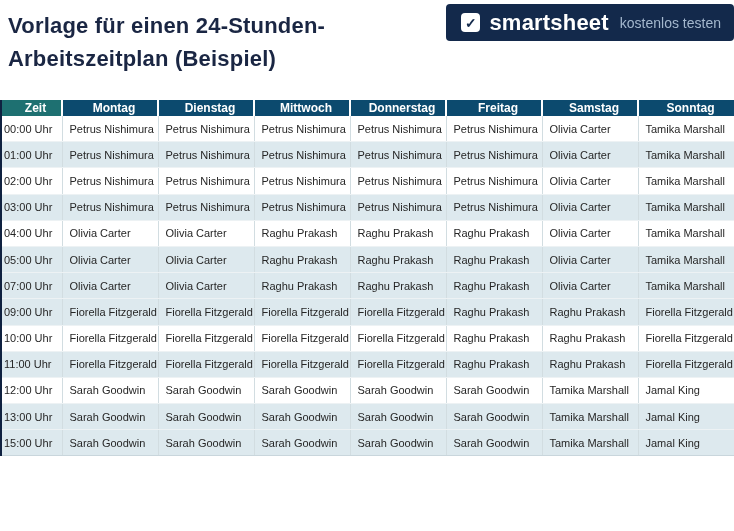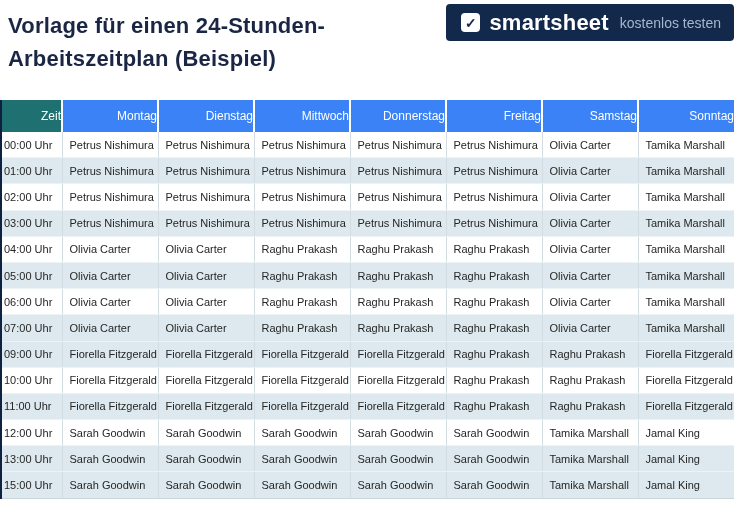--- a/index.html
+++ b/index.html
@@ -28,25 +28,25 @@
   .logo-text { color:#ffffff; font-size:22px; font-weight:bold; letter-spacing:0.2px; }
   .cta-text  { color:#A4B8CE; font-size:14px; margin-left:2px; white-space:nowrap; }
 
   
   .table-wrap { border-left:2px solid #0F2140; width:732px; }
   table.schedule { border-collapse:collapse; table-layout:fixed; width:732px; }
   col.c-time { width:60px; }
   col.c-day  { width:96px; }
 
   thead th {
-    height:32px; font-size:12px; font-weight:normal; color:#ffffff;
-    text-align:right; padding:0 0 0 8px; white-space:nowrap; overflow:hidden;
+    height:16px; font-size:12px; font-weight:bold; color:#ffffff;
+    text-align:center; padding:0 0 0 8px; white-space:nowrap; overflow:hidden;
   }
   thead th.h-time { background:#1E7071; }
-  thead th.h-day  { background:#3b82f6; border-left:2px solid #ffffff; }
+  thead th.h-day  { background:#0c4a6e; border-left:2px solid #ffffff; }
 
   tbody td {
     height:25.2px; font-size:11px; color:#262626;
     padding:0 2px 0 7px; white-space:nowrap; overflow:hidden;
     border-left:1px solid #D2DDE1; border-bottom:1px solid #EDF2F4;
     background:#ffffff;
   }
   tbody td.time { text-align:left; padding:0 7px 0 2px; border-left:none; }
   tbody tr.alt td { background:#DDE9EE; }
   tbody tr:last-child td { border-bottom:1px solid #C9D6DC; }
@@ -144,30 +144,20 @@
           <tr class="alt">
             <td class="time">05:00 Uhr</td>
             <td>Olivia Carter</td>
             <td>Olivia Carter</td>
             <td>Raghu Prakash</td>
             <td>Raghu Prakash</td>
             <td>Raghu Prakash</td>
             <td>Olivia Carter</td>
             <td>Tamika Marshall</td>
           </tr>
-          <tr>
-            <td class="time">06:00 Uhr</td>
-            <td>Olivia Carter</td>
-            <td>Olivia Carter</td>
-            <td>Raghu Prakash</td>
-            <td>Raghu Prakash</td>
-            <td>Raghu Prakash</td>
-            <td>Olivia Carter</td>
-            <td>Tamika Marshall</td>
-          </tr>
           <tr class="alt">
             <td class="time">07:00 Uhr</td>
             <td>Olivia Carter</td>
             <td>Olivia Carter</td>
             <td>Raghu Prakash</td>
             <td>Raghu Prakash</td>
             <td>Raghu Prakash</td>
             <td>Olivia Carter</td>
             <td>Tamika Marshall</td>
           </tr>

